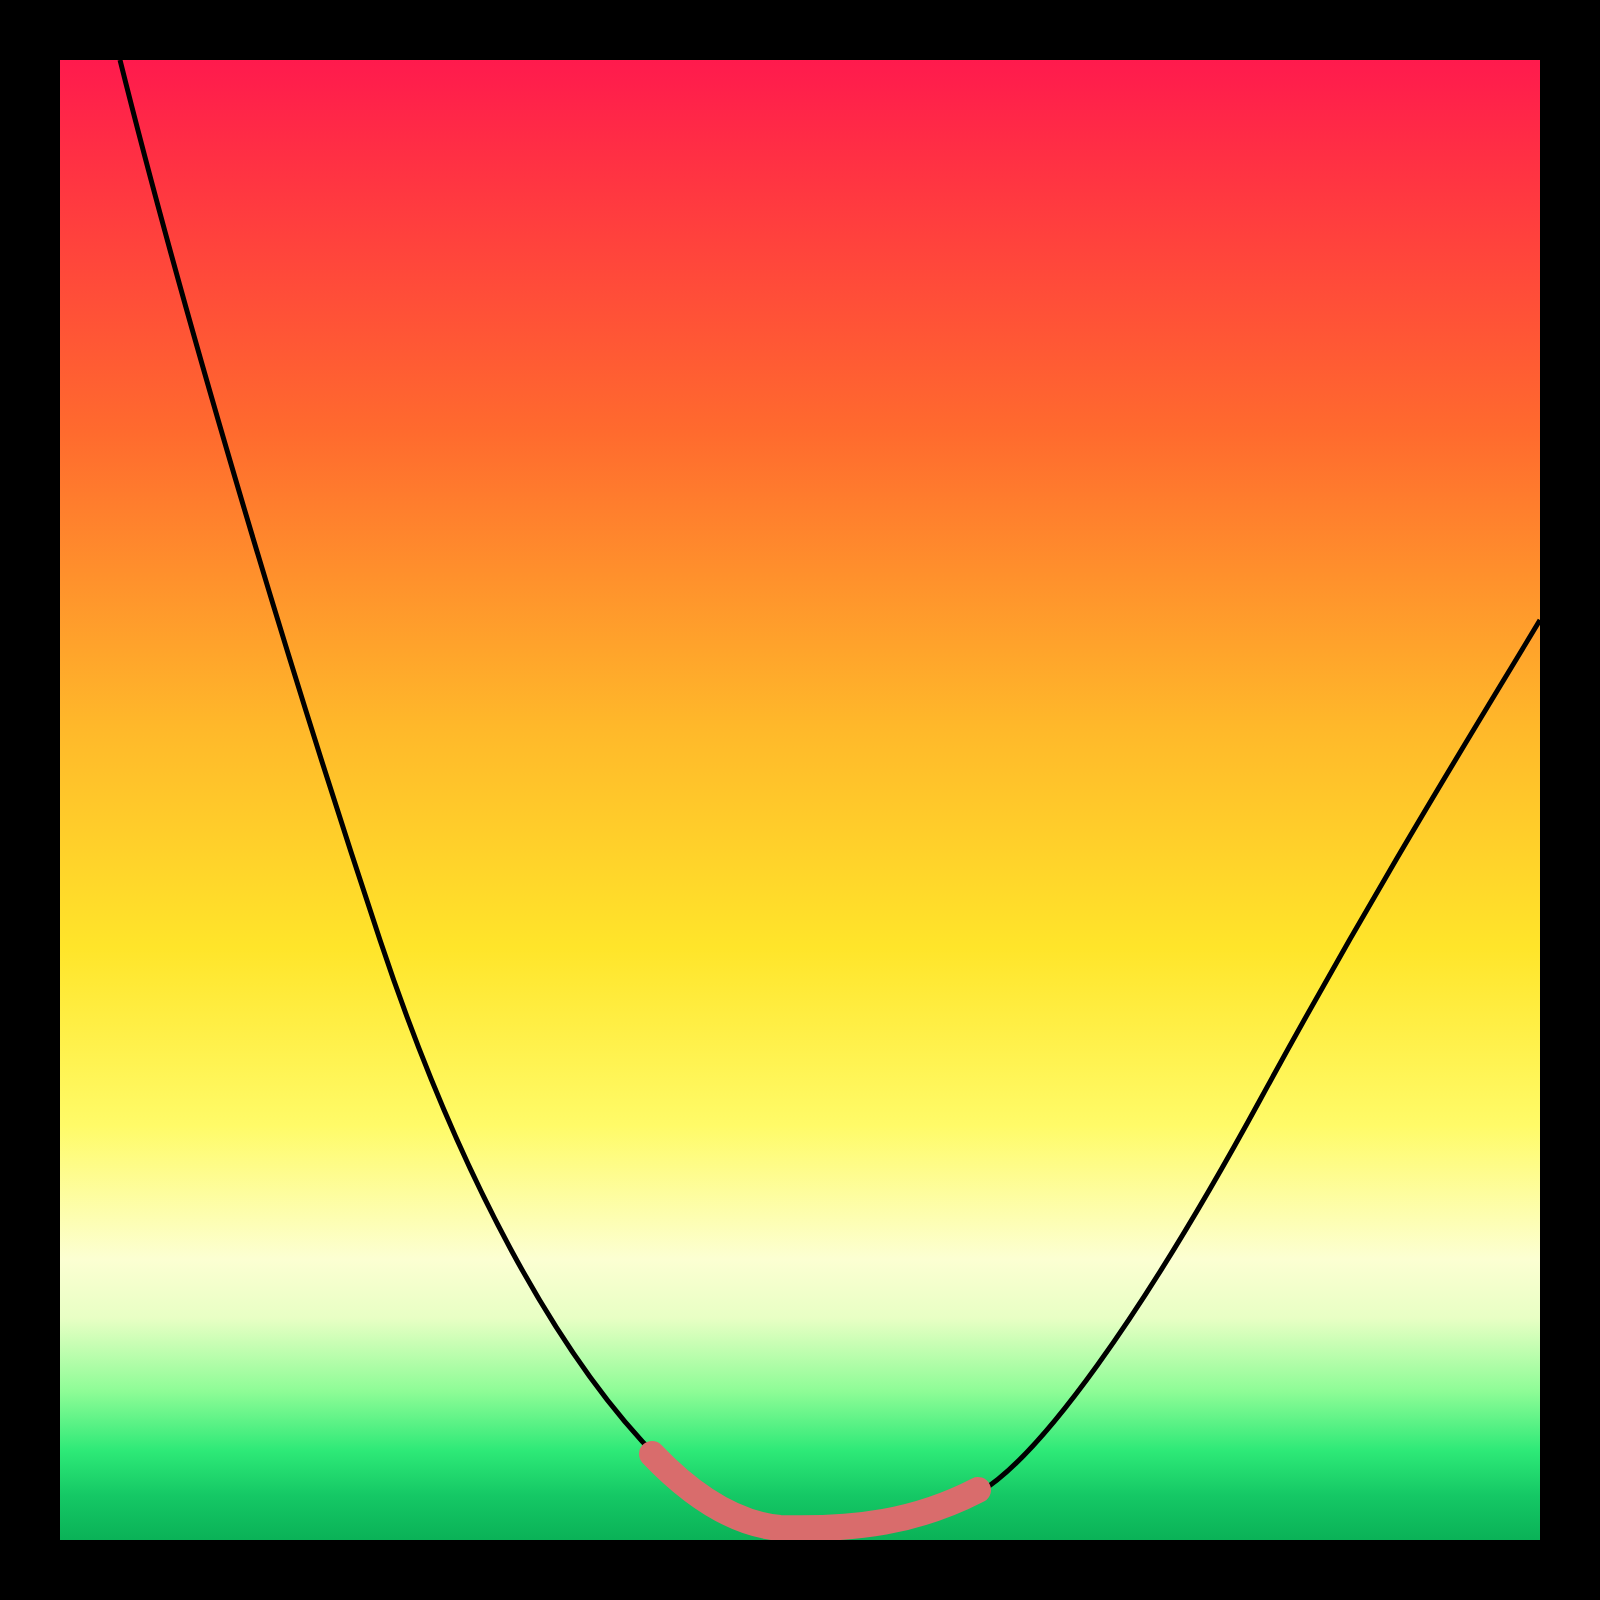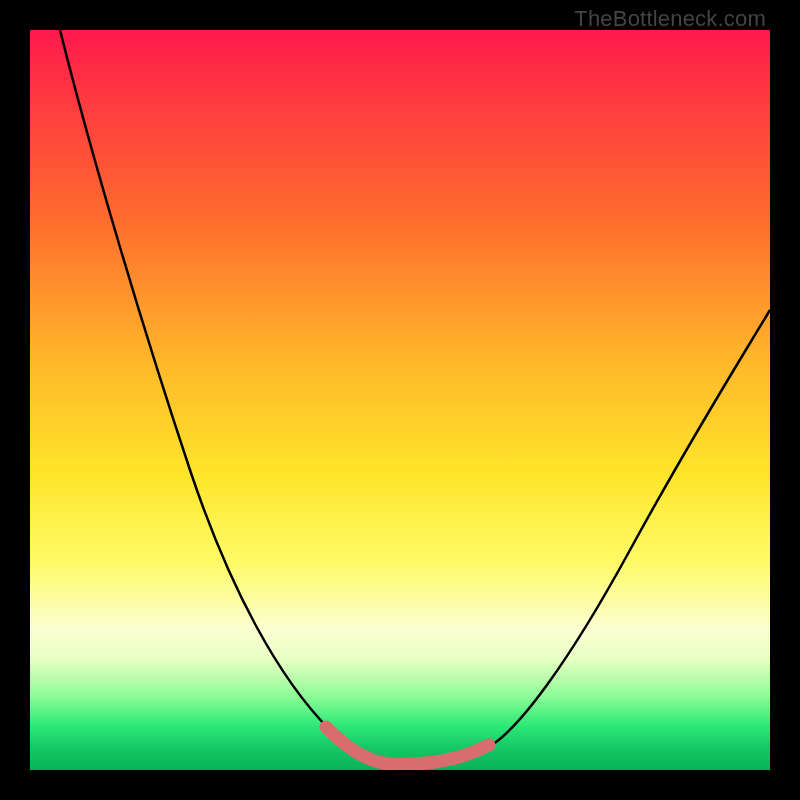--- a/index.html
+++ b/index.html
@@ -65,21 +65,20 @@
     stroke-width: 13;
     stroke-linecap: round;
     stroke-linejoin: round;
   }
 </style>
 </head>
 <body>
 
 <div class="outer">
 
-  <div class="watermark">TheBottleneck.com</div>
 
   <div class="plot-area">
     <svg viewBox="0 0 740 740">
 
       <path class="curve" d="M 30 0
            C 60 120, 110 290, 160 440
            C 200 560, 250 650, 300 700
            C 320 720, 340 733, 360 735
            C 400 737, 430 733, 460 716
            C 490 698, 540 630, 600 520

